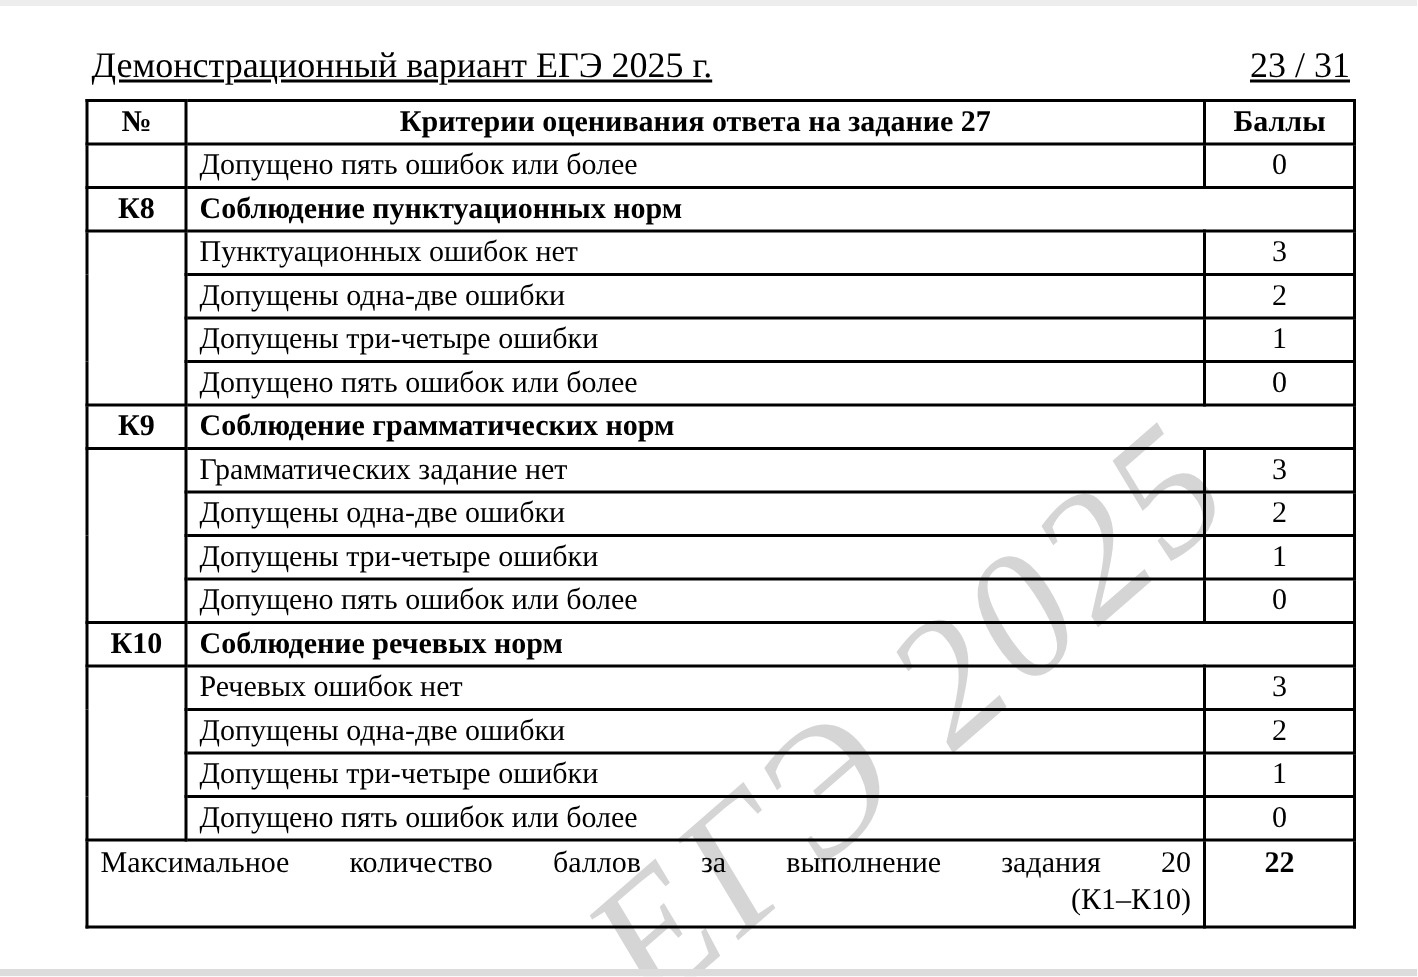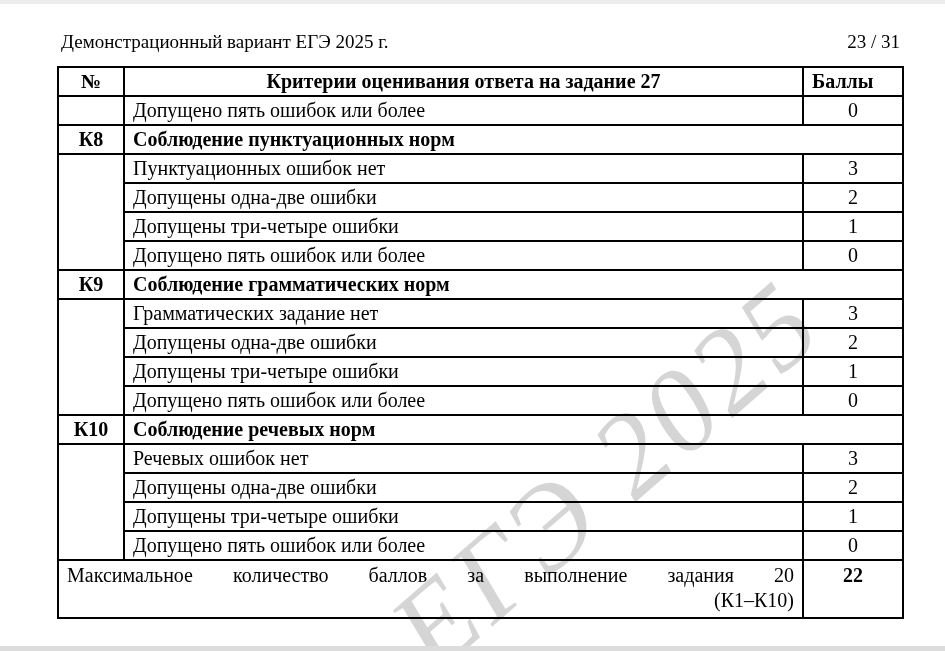--- a/index.html
+++ b/index.html
@@ -35,22 +35,23 @@
     transform-origin: center center;
     user-select: none;
   }
   .doc-header {
     position: absolute;
     top: 31px;
     left: 57px;
     width: 845px;
     display: flex;
     align-items: center;
-    font-size: 19px;
+    font-size: 24px;
     z-index: 1;
+    text-decoration: underline;
   }
   .doc-header .hdr-left { padding-left: 4px; }
   .doc-header .hdr-spacer { flex: 1; }
   .doc-header .hdr-right { margin-left: 46px; padding-right: 2px; }
 
   table.criteria-table {
     position: absolute;
     top: 66px;
     left: 57px;
     width: 845px;
@@ -68,21 +69,21 @@
     background: transparent;
     box-sizing: border-box;
     line-height: 25px;
     vertical-align: middle;
     overflow: hidden;
   }
   .criteria-table tr { height: 29px; }
   .num   { text-align: center; padding-left: 2px; padding-right: 2px; }
   .bold  { font-weight: bold; margin-left: 32px; }
   th.crit-h { text-align: center; font-weight: bold; }
-  th.pts-h  { text-align: left; font-weight: bold; }
+  th.pts-h  { text-align: center; font-weight: bold; }
   th.num-h  { text-align: center; font-weight: bold; }
   .crit { text-align: left; }
   .pts  { text-align: center; }
   .section-title { font-weight: bold; text-align: left; }
   tr.total-row { height: 58px; }
   tr.total-row td { vertical-align: top; padding-top: 2px; }
   .total-line1 { text-align: justify; text-align-last: justify; }
   .total-line2 { text-align: right; }
   .total-pts { text-align: center; font-weight: bold; border-radius: 10px; }
 </style>

